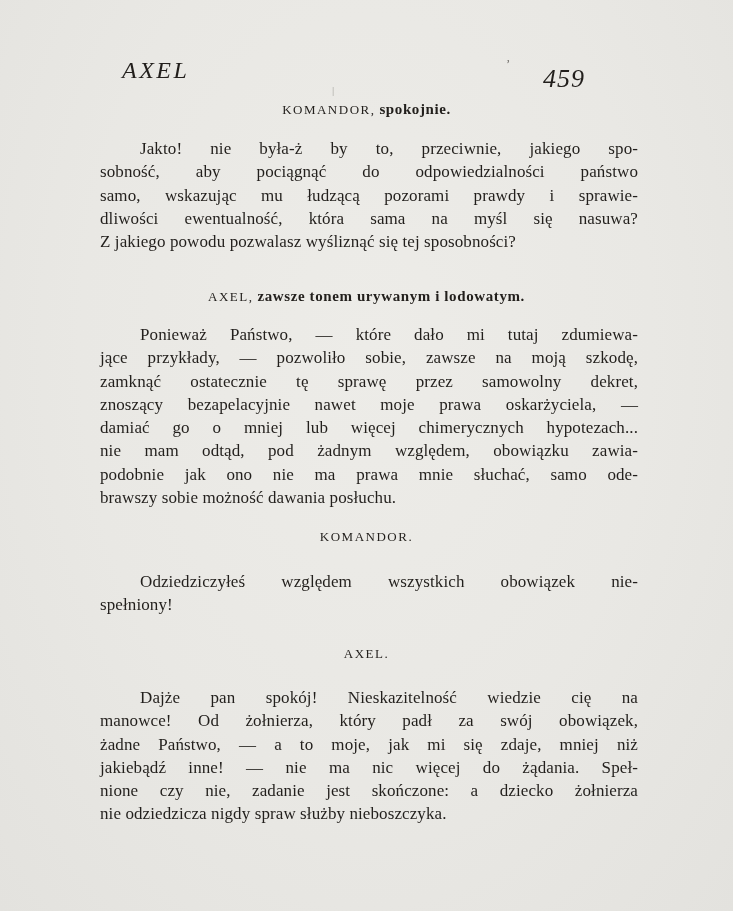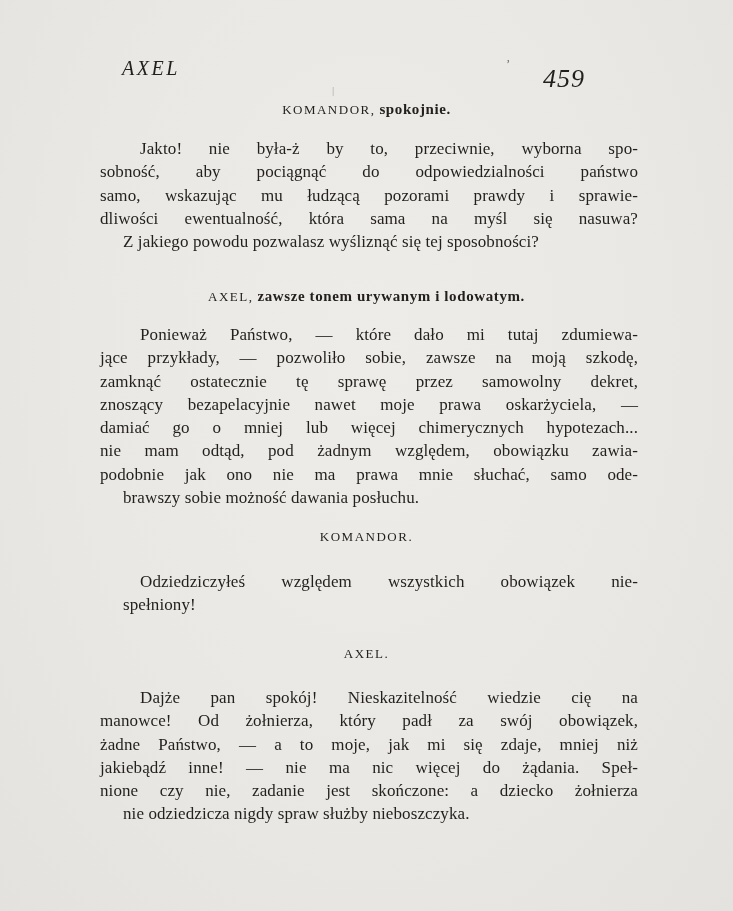--- a/index.html
+++ b/index.html
@@ -20,21 +20,21 @@
     position: absolute;
     top: 57px;
     left: 122px;
     right: 148px;
     display: flex;
     justify-content: space-between;
     align-items: flex-start;
   }
   .header-title {
     font-style: italic;
-    font-size: 20px;
+    font-size: 24px;
     letter-spacing: 2.5px;
   }
   .page-number {
     font-style: italic;
     font-size: 26px;
     margin-top: 7px;
     letter-spacing: 1px;
   }
   .speaker-line {
     position: absolute;
@@ -62,21 +62,20 @@
   }
   .pline {
     text-align: justify;
     text-align-last: justify;
   }
   .pline.first {
     text-indent: 40px;
   }
   .pline.last {
     text-align-last: left;
-    margin-left: 23px;
   }
   .speck {
     position: absolute;
     color: #4a4742;
     font-size: 13px;
     opacity: 0.75;
   }
   .speck-apostrophe { left: 506px; top: 56px; }
   .speck-tick { left: 332px; top: 84px; font-size: 11px; opacity: 0.45; }
 </style>
@@ -92,21 +91,21 @@
 
   <span class="speck speck-apostrophe">’</span>
   <span class="speck speck-tick">|</span>
 
   <div class="speaker-line" style="top:100px;">
     <span class="speaker-name">KOMANDOR,</span>
     <span class="stage-direction">spokojnie.</span>
   </div>
 
   <div class="para" style="top:137px;">
-    <div class="pline first">Jakto! nie była-ż by to, przeciwnie, wyborna spo-</div>
+    <div class="pline first">Jakto! nie była-ż by to, przeciwnie, jakiego spo-</div>
     <div class="pline">sobność, aby pociągnąć do odpowiedzialności państwo</div>
     <div class="pline">samo, wskazując mu łudzącą pozorami prawdy i sprawie-</div>
     <div class="pline">dliwości ewentualność, która sama na myśl się nasuwa?</div>
     <div class="pline last">Z jakiego powodu pozwalasz wyśliznąć się tej sposobności?</div>
   </div>
 
   <div class="speaker-line" style="top:287px;">
     <span class="speaker-name">AXEL,</span>
     <span class="stage-direction">zawsze tonem urywanym i lodowatym.</span>
   </div>

